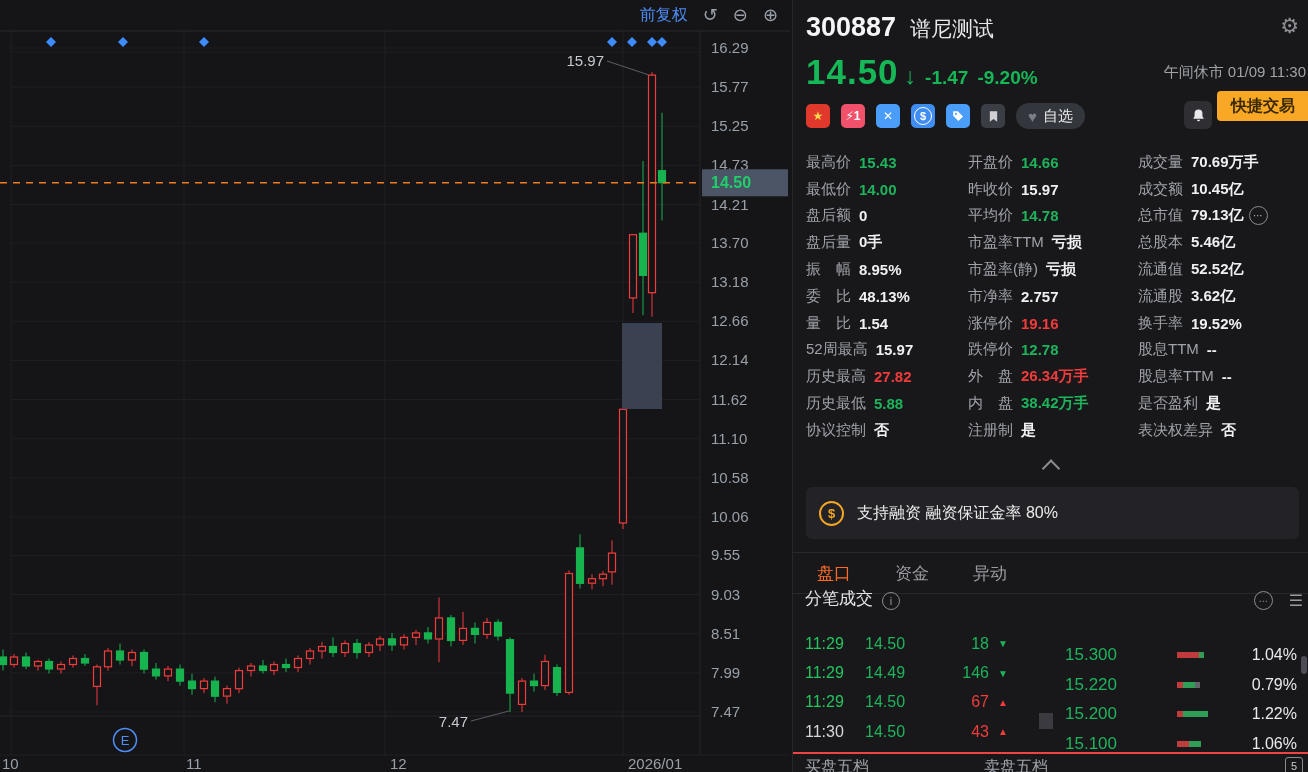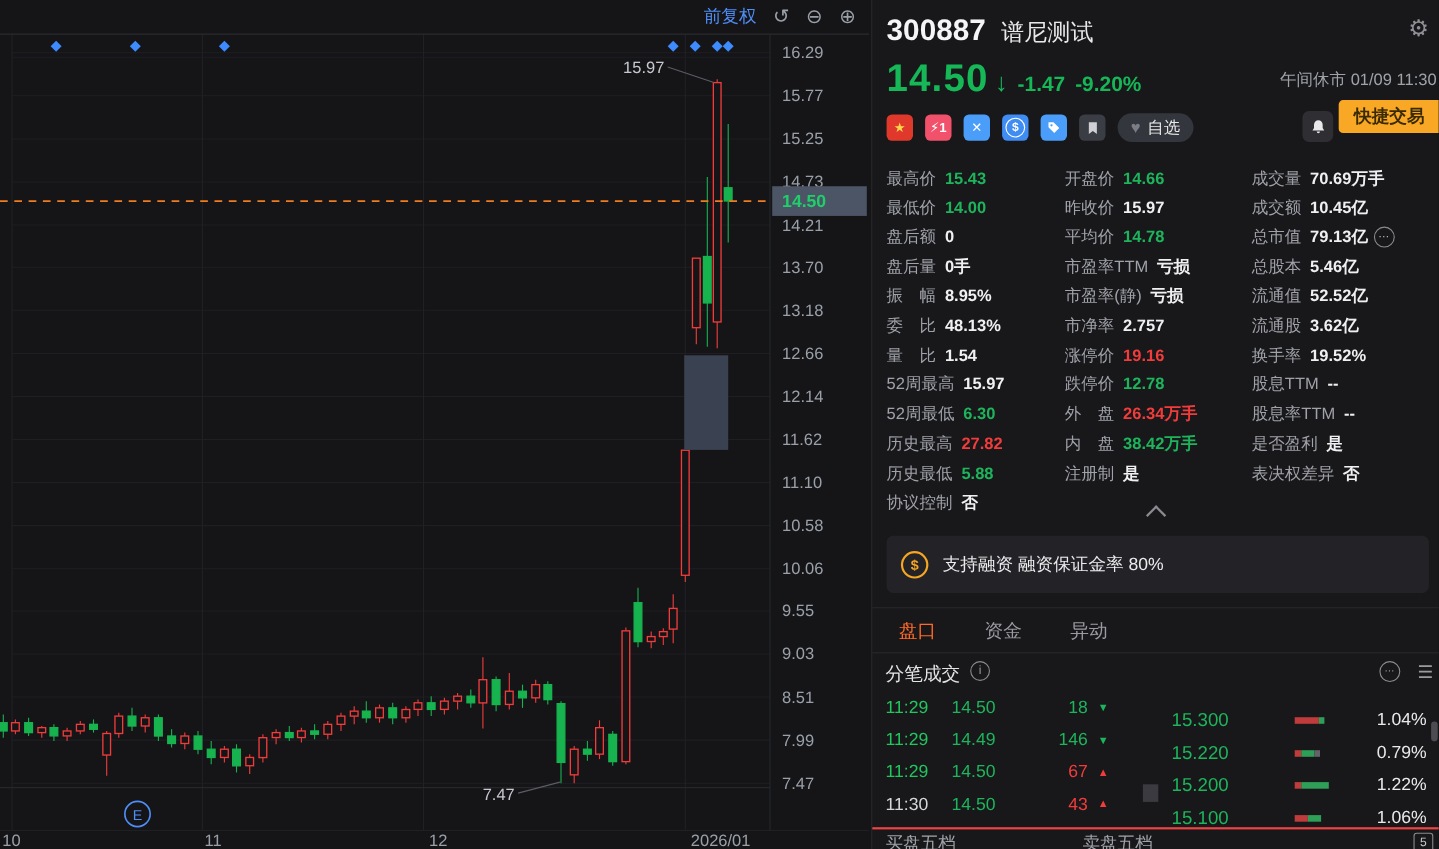--- a/index.html
+++ b/index.html
@@ -51,21 +51,21 @@
       border-width:2px 2px 0 0;transform:translateX(-50%) rotate(-45deg);cursor:pointer;}
   #margin-box{position:absolute;left:13px;top:487px;right:10px;height:52px;background:#232327;
       border-radius:6px;display:flex;align-items:center;gap:13px;padding-left:13px;box-sizing:border-box;cursor:pointer;}
   #margin-ic{width:21px;height:21px;border:2px solid #f5a623;border-radius:50%;color:#f5a623;
       font-size:13px;font-weight:bold;display:flex;align-items:center;justify-content:center;}
   #margin-text{font-size:16px;color:#ebebed;}
   .hdiv{position:absolute;left:0;right:0;height:1px;background:#28282c;}
   #tabs{position:absolute;left:24px;top:553px;height:40px;display:flex;align-items:center;gap:44px;}
   .tab{font-size:17px;color:#9a9aa0;cursor:pointer;}
   .tab.active{color:#ff6a26;}
-  #tick-header{position:absolute;left:12px;top:601px;right:6px;height:42px;display:flex;align-items:flex-start;}
+  #tick-header{position:absolute;left:12px;top:568px;right:6px;height:42px;display:flex;align-items:flex-end;}
   #tick-title{font-size:17px;color:#e4e4e6;}
   #info-ic{margin-left:9px;width:16px;height:16px;border:1.5px solid #8a8a90;border-radius:50%;
       color:#9a9aa0;font-size:11px;display:flex;align-items:center;justify-content:center;font-style:normal;cursor:pointer;}
   #tick-header .spacer{flex:1;}
   #more-ic{width:17px;height:17px;border:1.5px solid #8a8a90;border-radius:50%;color:#9a9aa0;
       font-size:9px;display:flex;align-items:center;justify-content:center;cursor:pointer;margin-right:16px;}
   #list-ic{font-size:16px;color:#9a9aa0;cursor:pointer;}
   #tick-rows{position:absolute;left:0;top:636px;width:250px;height:117px;overflow:hidden;}
   .t-row{height:29.4px;display:flex;align-items:center;padding-left:12px;font-size:16px;}
   .t-row:first-child{margin-top:-7px;}
@@ -427,24 +427,20 @@
           </div>
           <div class="q-row">
             <span class="q-l">量　比</span>
             <span class="q-v c-w">1.54</span>
           </div>
           <div class="q-row">
             <span class="q-l">52周最高</span>
             <span class="q-v c-w">15.97</span>
           </div>
           <div class="q-row">
-            <span class="q-l">52周最低</span>
-            <span class="q-v c-g">6.30</span>
-          </div>
-          <div class="q-row">
             <span class="q-l">历史最高</span>
             <span class="q-v c-r">27.82</span>
           </div>
           <div class="q-row">
             <span class="q-l">历史最低</span>
             <span class="q-v c-g">5.88</span>
           </div>
           <div class="q-row">
             <span class="q-l">协议控制</span>
             <span class="q-v c-w">否</span>

